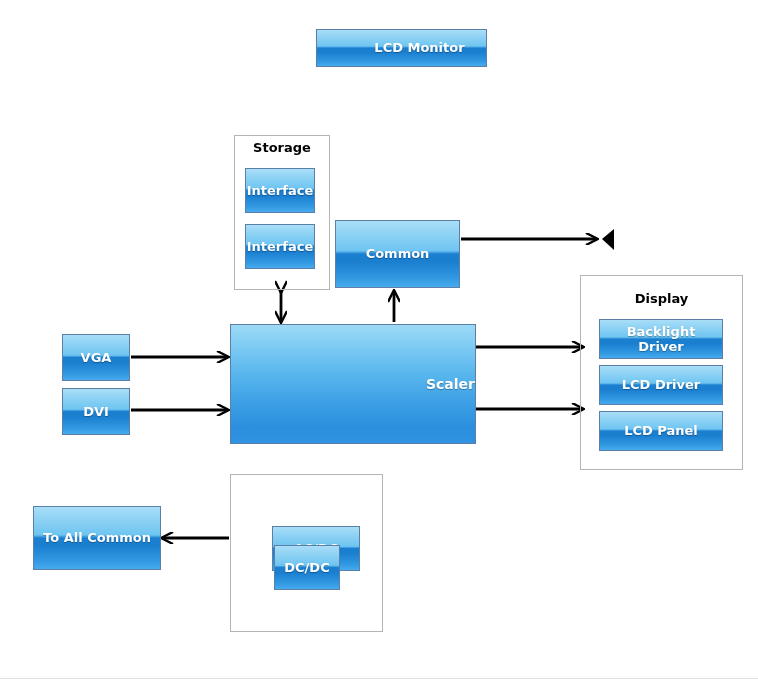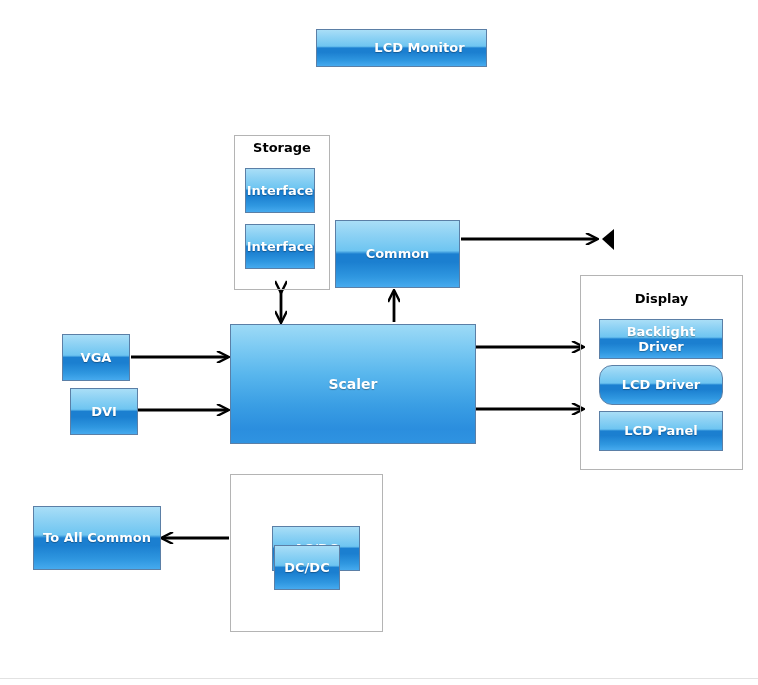--- a/index.html
+++ b/index.html
@@ -44,20 +44,21 @@
   }
   
   .blk.smooth {
     background: linear-gradient(to bottom,
         #9ddaf6 0%,
         #7ecbf3 18%,
         #58b6ed 42%,
         #3a9ee4 68%,
         #2b8ede 88%,
         #2f93e1 100%);
+    justify-content: flex-end;
   }
 
   
   .group {
     position: absolute;
     box-sizing: border-box;
     border: 1px solid #b4b4b4;
     background: transparent;
   }
   .group-title {
@@ -150,36 +151,36 @@
     <span>Interface</span>
   </div>
 
   <div class="blk" style="left:335px; top:220px; width:125px; height:68px; font-size:13px;align-items:center;">
     <span>Common</span>
   </div>
 
   <div class="blk" style="left:62px; top:334px; width:68px; height:47px; font-size:13px;">
     <span>VGA</span>
   </div>
-  <div class="blk" style="left:62px; top:388px; width:68px; height:47px; font-size:13px;margin-left:8px;">
+  <div class="blk" style="left:62px; top:388px; width:68px; height:47px; font-size:13px;">
     <span>DVI</span>
   </div>
 
   <div class="blk smooth" style="left:230px; top:324px; width:246px; height:120px; font-size:14px;">
     <span>Scaler</span>
   </div>
 
   <div class="group" style="left:580px; top:275px; width:163px; height:195px;"></div>
   <div class="group-title" style="left:580px; top:291px; width:163px; font-size:13px;">Display</div>
 
   <div class="blk" style="left:599px; top:319px; width:124px; height:40px; font-size:13px;
               padding:0 20px;">
     <span>Backlight Driver</span>
   </div>
-  <div class="blk" style="left:599px; top:365px; width:124px; height:40px; font-size:13px;border-radius:13px;">
+  <div class="blk" style="left:599px; top:365px; width:124px; height:40px; font-size:13px;">
     <span>LCD Driver</span>
   </div>
   <div class="blk" style="left:599px; top:411px; width:124px; height:40px; font-size:13px;">
     <span>LCD Panel</span>
   </div>
 
   <div class="group" style="left:230px; top:474px; width:153px; height:158px;"></div>
 
   <div class="blk" style="left:272px; top:490px; width:88px; height:45px; font-size:13px;margin-top:36px;">
     <span>AC/DC</span>

